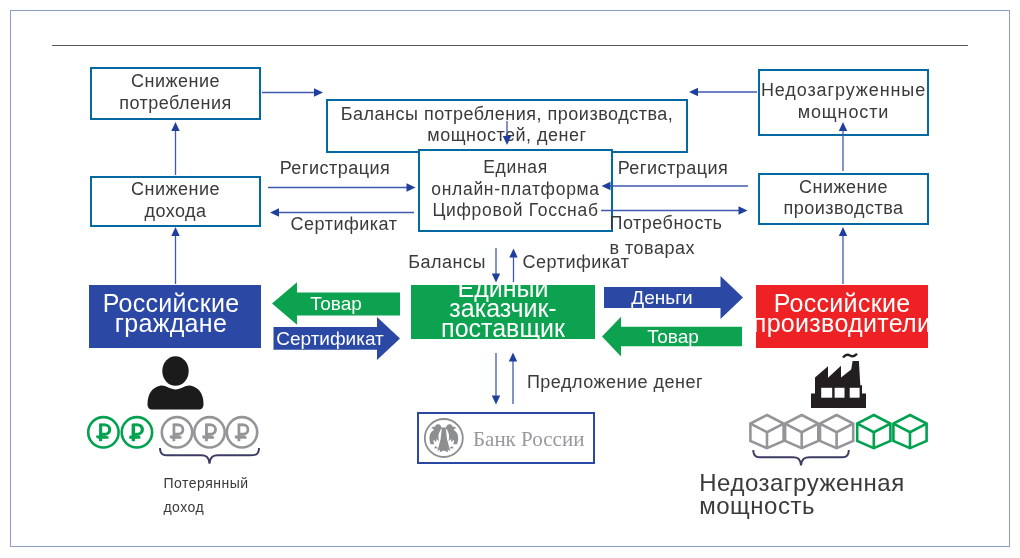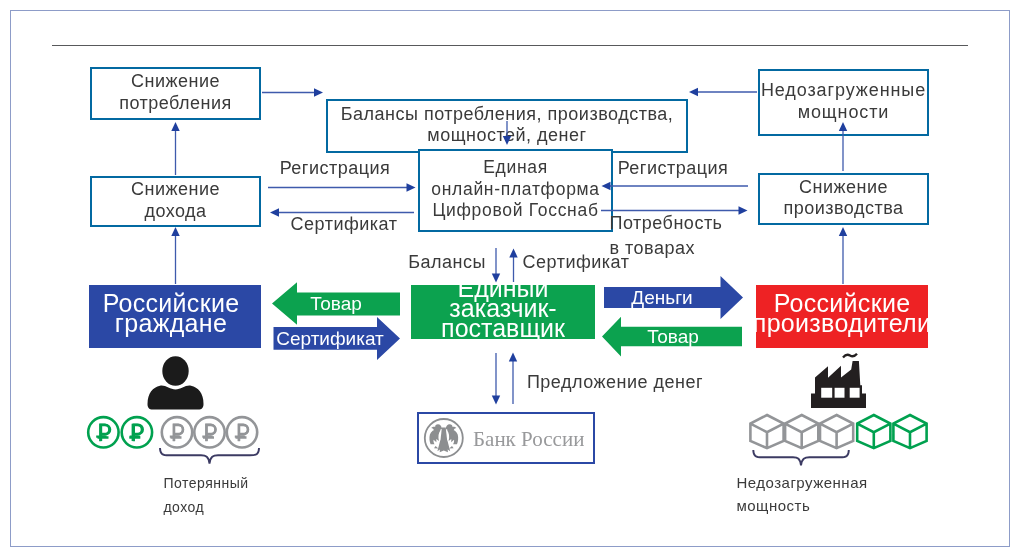--- a/index.html
+++ b/index.html
@@ -30,21 +30,21 @@
 <div class="bx" style="left:417px;top:412px;width:178px;height:52px;border-color:#2b48a5;"></div>
 
 <div class="lbl" style="left:335px;top:168px;">Регистрация</div>
 <div class="lbl" style="left:344px;top:224px;">Сертификат</div>
 <div class="lbl" style="left:673px;top:168px;">Регистрация</div>
 <div class="lbl" style="left:666px;top:236px;line-height:25px;">Потребность<br>в товарах</div>
 <div class="lbl" style="left:447px;top:262px;">Балансы</div>
 <div class="lbl" style="left:576px;top:262px;">Сертификат</div>
 <div class="lbl" style="left:615px;top:382px;">Предложение денег</div>
 <div class="lbl" style="left:206px;top:495px;font-size:14px;line-height:23.5px;">Потерянный<br>доход</div>
-<div class="lbl" style="left:802px;top:494px;font-size:15px;line-height:22.5px;">Недозагруженная<br>мощность</div>
+<div class="lbl" style="left:802px;top:494px;font-size:24px;line-height:22.5px;">Недозагруженная<br>мощность</div>
 
 <svg width="1020" height="558" viewBox="0 0 1020 558">
 <g stroke="#3e5aac" stroke-width="1.3" fill="none">
   <line x1="175.5" y1="284" x2="175.5" y2="231"></line>
   <line x1="175.5" y1="175" x2="175.5" y2="126"></line>
   <line x1="843" y1="284" x2="843" y2="231"></line>
   <line x1="843" y1="171" x2="843" y2="126"></line>
   <line x1="507" y1="121" x2="507" y2="139"></line>
   <line x1="496" y1="248" x2="496" y2="276"></line>
   <line x1="513.5" y1="255" x2="513.5" y2="282"></line>

